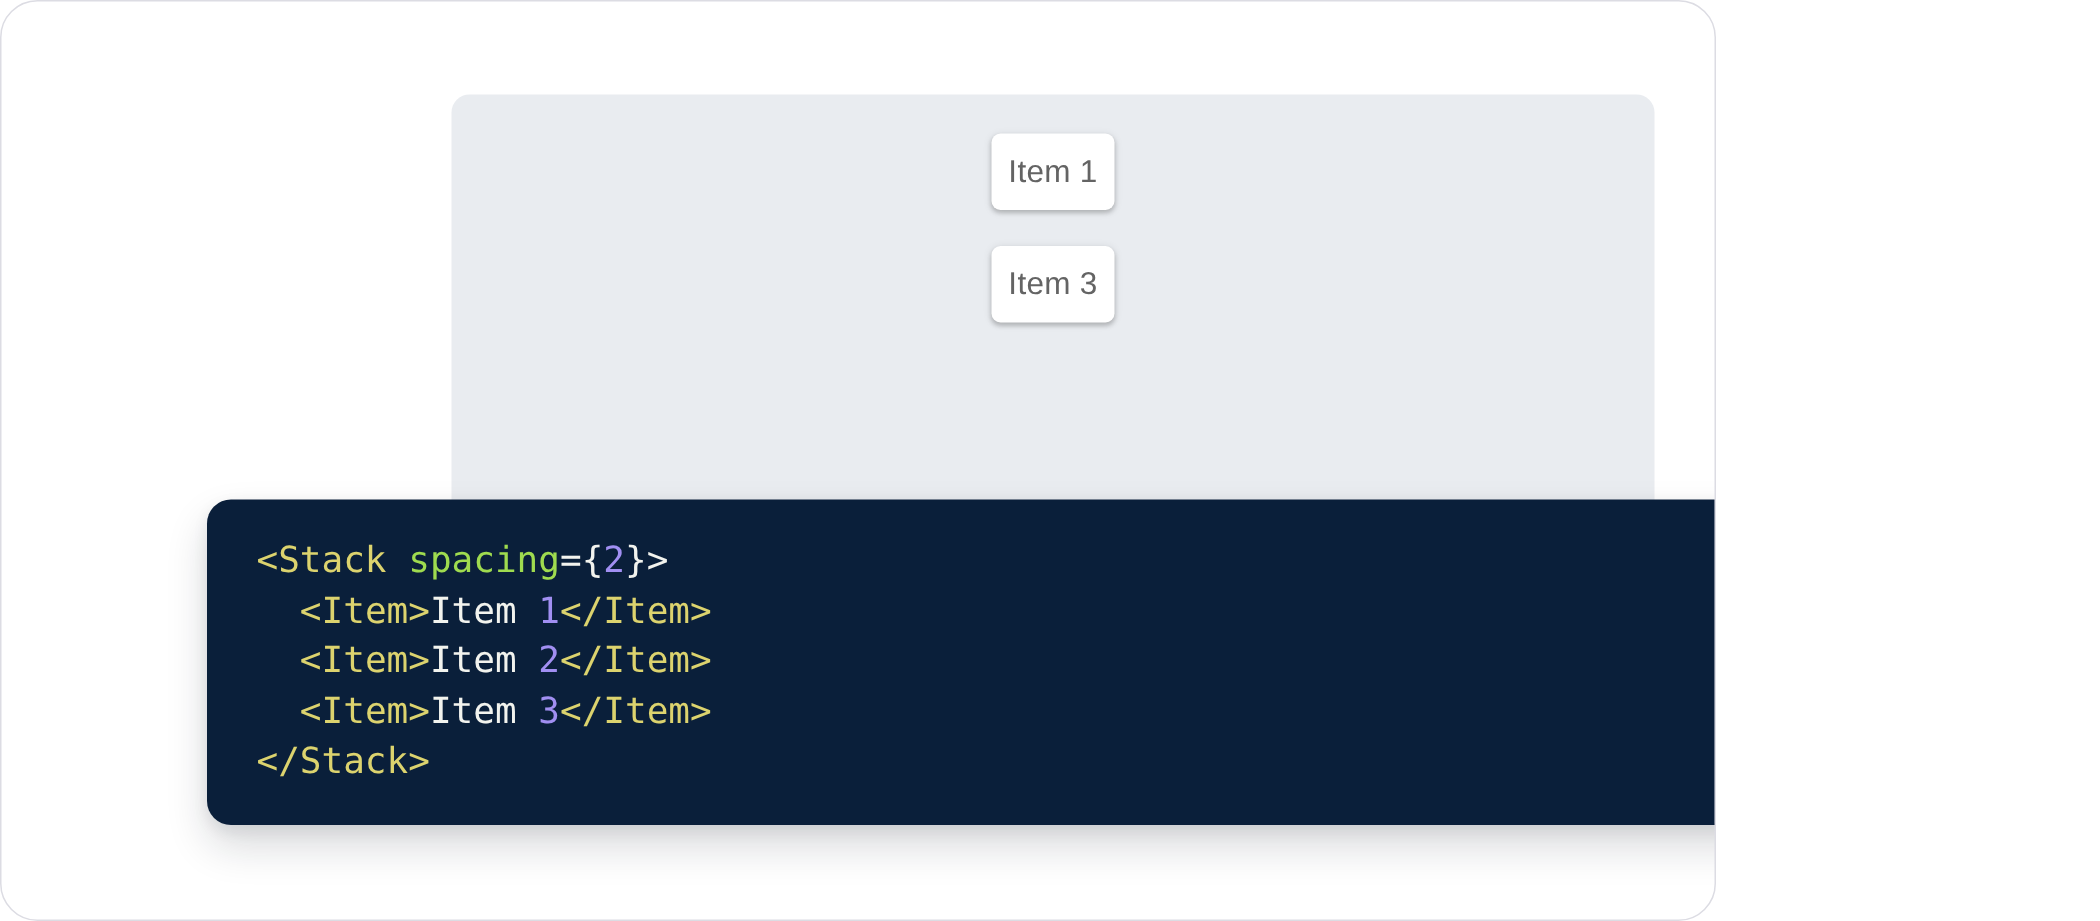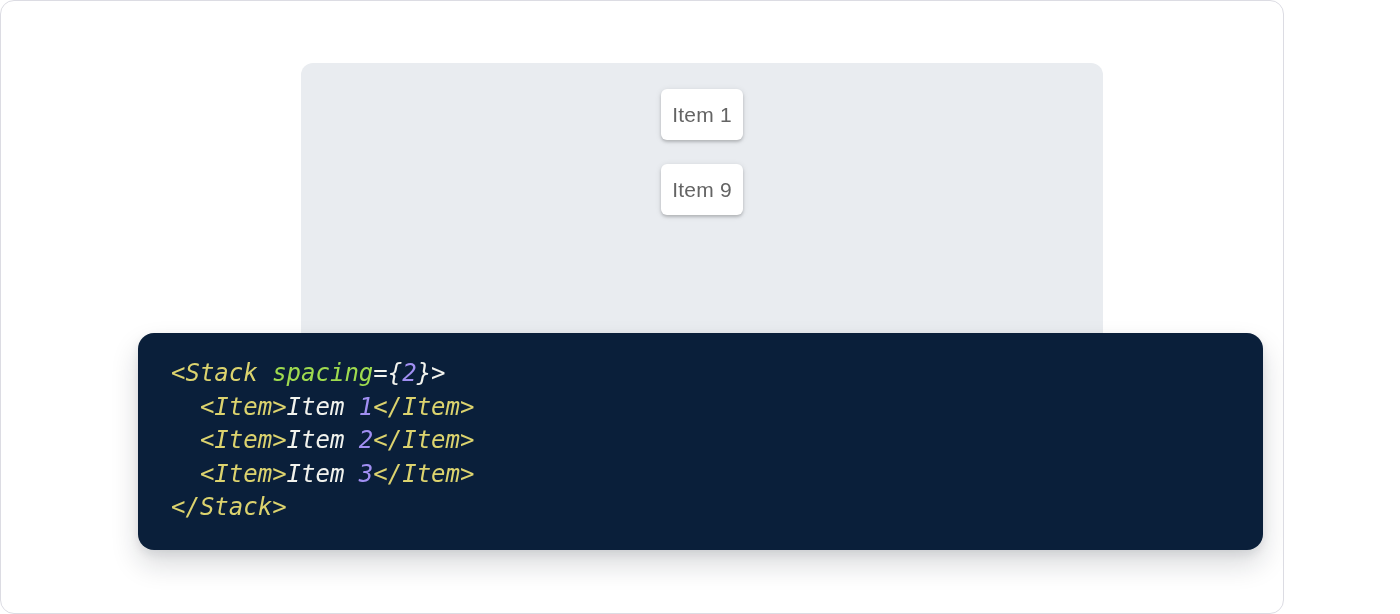--- a/index.html
+++ b/index.html
@@ -3,26 +3,26 @@
 <meta charset="utf-8">
 <style>
   html, body {
     margin: 0;
     padding: 0;
     background: #ffffff;
     font-family: "Liberation Sans", sans-serif;
   }
   .canvas {
     position: relative;
-    width: 1284px;
+    width: 1144px;
     height: 614px;
     box-sizing: border-box;
     background: var(--page-bg, #ffffff);
     border: 1px solid var(--page-border, #dcdce3);
-    border-radius: 14px;
+    border-radius: 25px;
     overflow: hidden;
   }
   .demo-panel {
     position: absolute;
     left: 300px;
     top: 62px;
     width: 802px;
     height: 285px;
     background: var(--panel-bg, #e9ecf0);
     border-radius: 12px;
@@ -57,21 +57,20 @@
     left: 137px;
     top: 332px;
     width: 1125px;
     height: 217px;
     box-sizing: border-box;
     background: var(--code-bg, #0a1f3a);
     border-radius: 16px;
     padding: 24px 33px 28px 33px;
     box-shadow: 0 14px 28px rgba(16,24,40,0.16), 0 4px 10px rgba(16,24,40,0.08);
     z-index: 2;
-    font-style: italic;
   }
   .code {
     margin: 0;
     font-family: "DejaVu Sans Mono", "Liberation Mono", monospace;
     font-size: 24px;
     line-height: 33.5px;
     color: var(--tok-plain, #f2f3ee);
   }
   .code-line { white-space: pre; }
   .tok-tag    { color: var(--tok-tag, #dcd36e); }
@@ -83,21 +82,21 @@
 </head>
 <body>
 
 <div class="canvas">
 
   <div class="demo-panel">
     <div class="item-card">
       <span>Item 1</span>
     </div>
     <div class="item-card">
-      <span>Item 9</span>
+      <span>Item 3</span>
     </div>
   </div>
 
   <div class="code-card">
     <pre class="code" id="code-root"><div class="code-line"><span class="tok-tag">&lt;Stack </span><span class="tok-attr">spacing</span><span class="tok-punct">={</span><span class="tok-number">2</span><span class="tok-punct">}&gt;</span></div><div class="code-line"><span class="tok-plain">  </span><span class="tok-tag">&lt;Item&gt;</span><span class="tok-plain">Item </span><span class="tok-number">1</span><span class="tok-tag">&lt;/Item&gt;</span></div><div class="code-line"><span class="tok-plain">  </span><span class="tok-tag">&lt;Item&gt;</span><span class="tok-plain">Item </span><span class="tok-number">2</span><span class="tok-tag">&lt;/Item&gt;</span></div><div class="code-line"><span class="tok-plain">  </span><span class="tok-tag">&lt;Item&gt;</span><span class="tok-plain">Item </span><span class="tok-number">3</span><span class="tok-tag">&lt;/Item&gt;</span></div><div class="code-line"><span class="tok-tag">&lt;/Stack&gt;</span></div></pre>
   </div>
 
 </div>
 
 </body></html>

